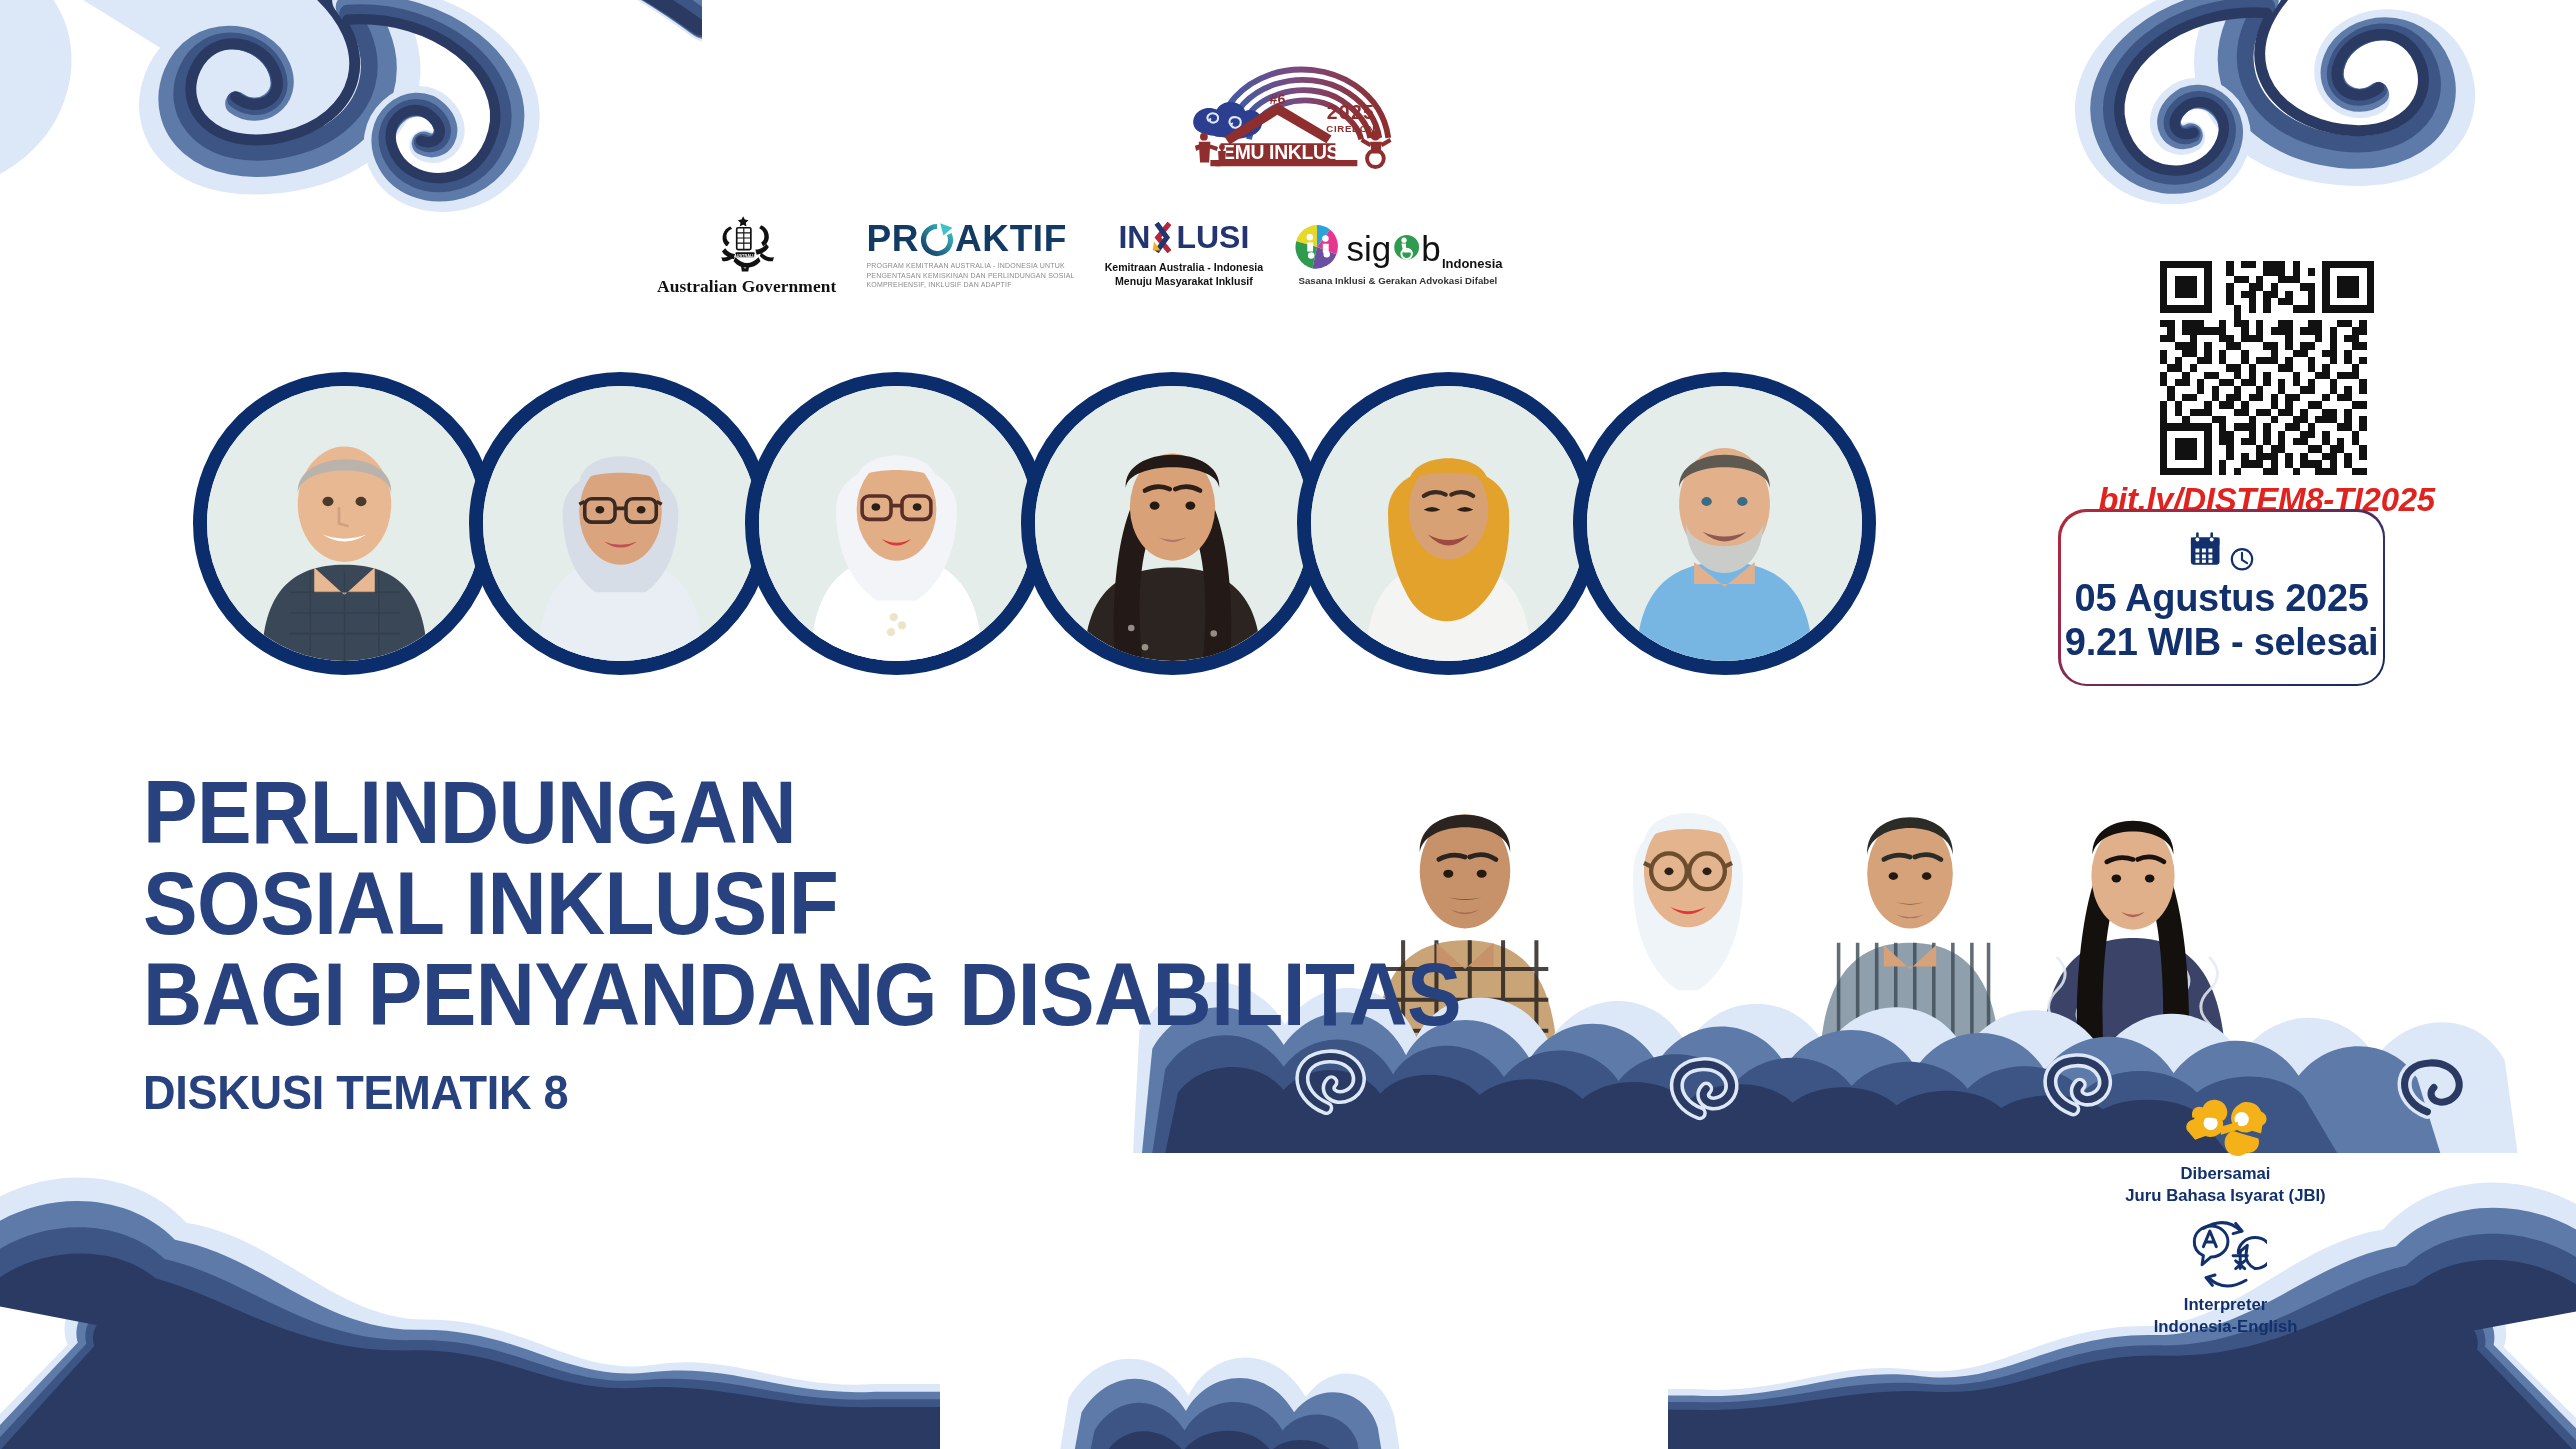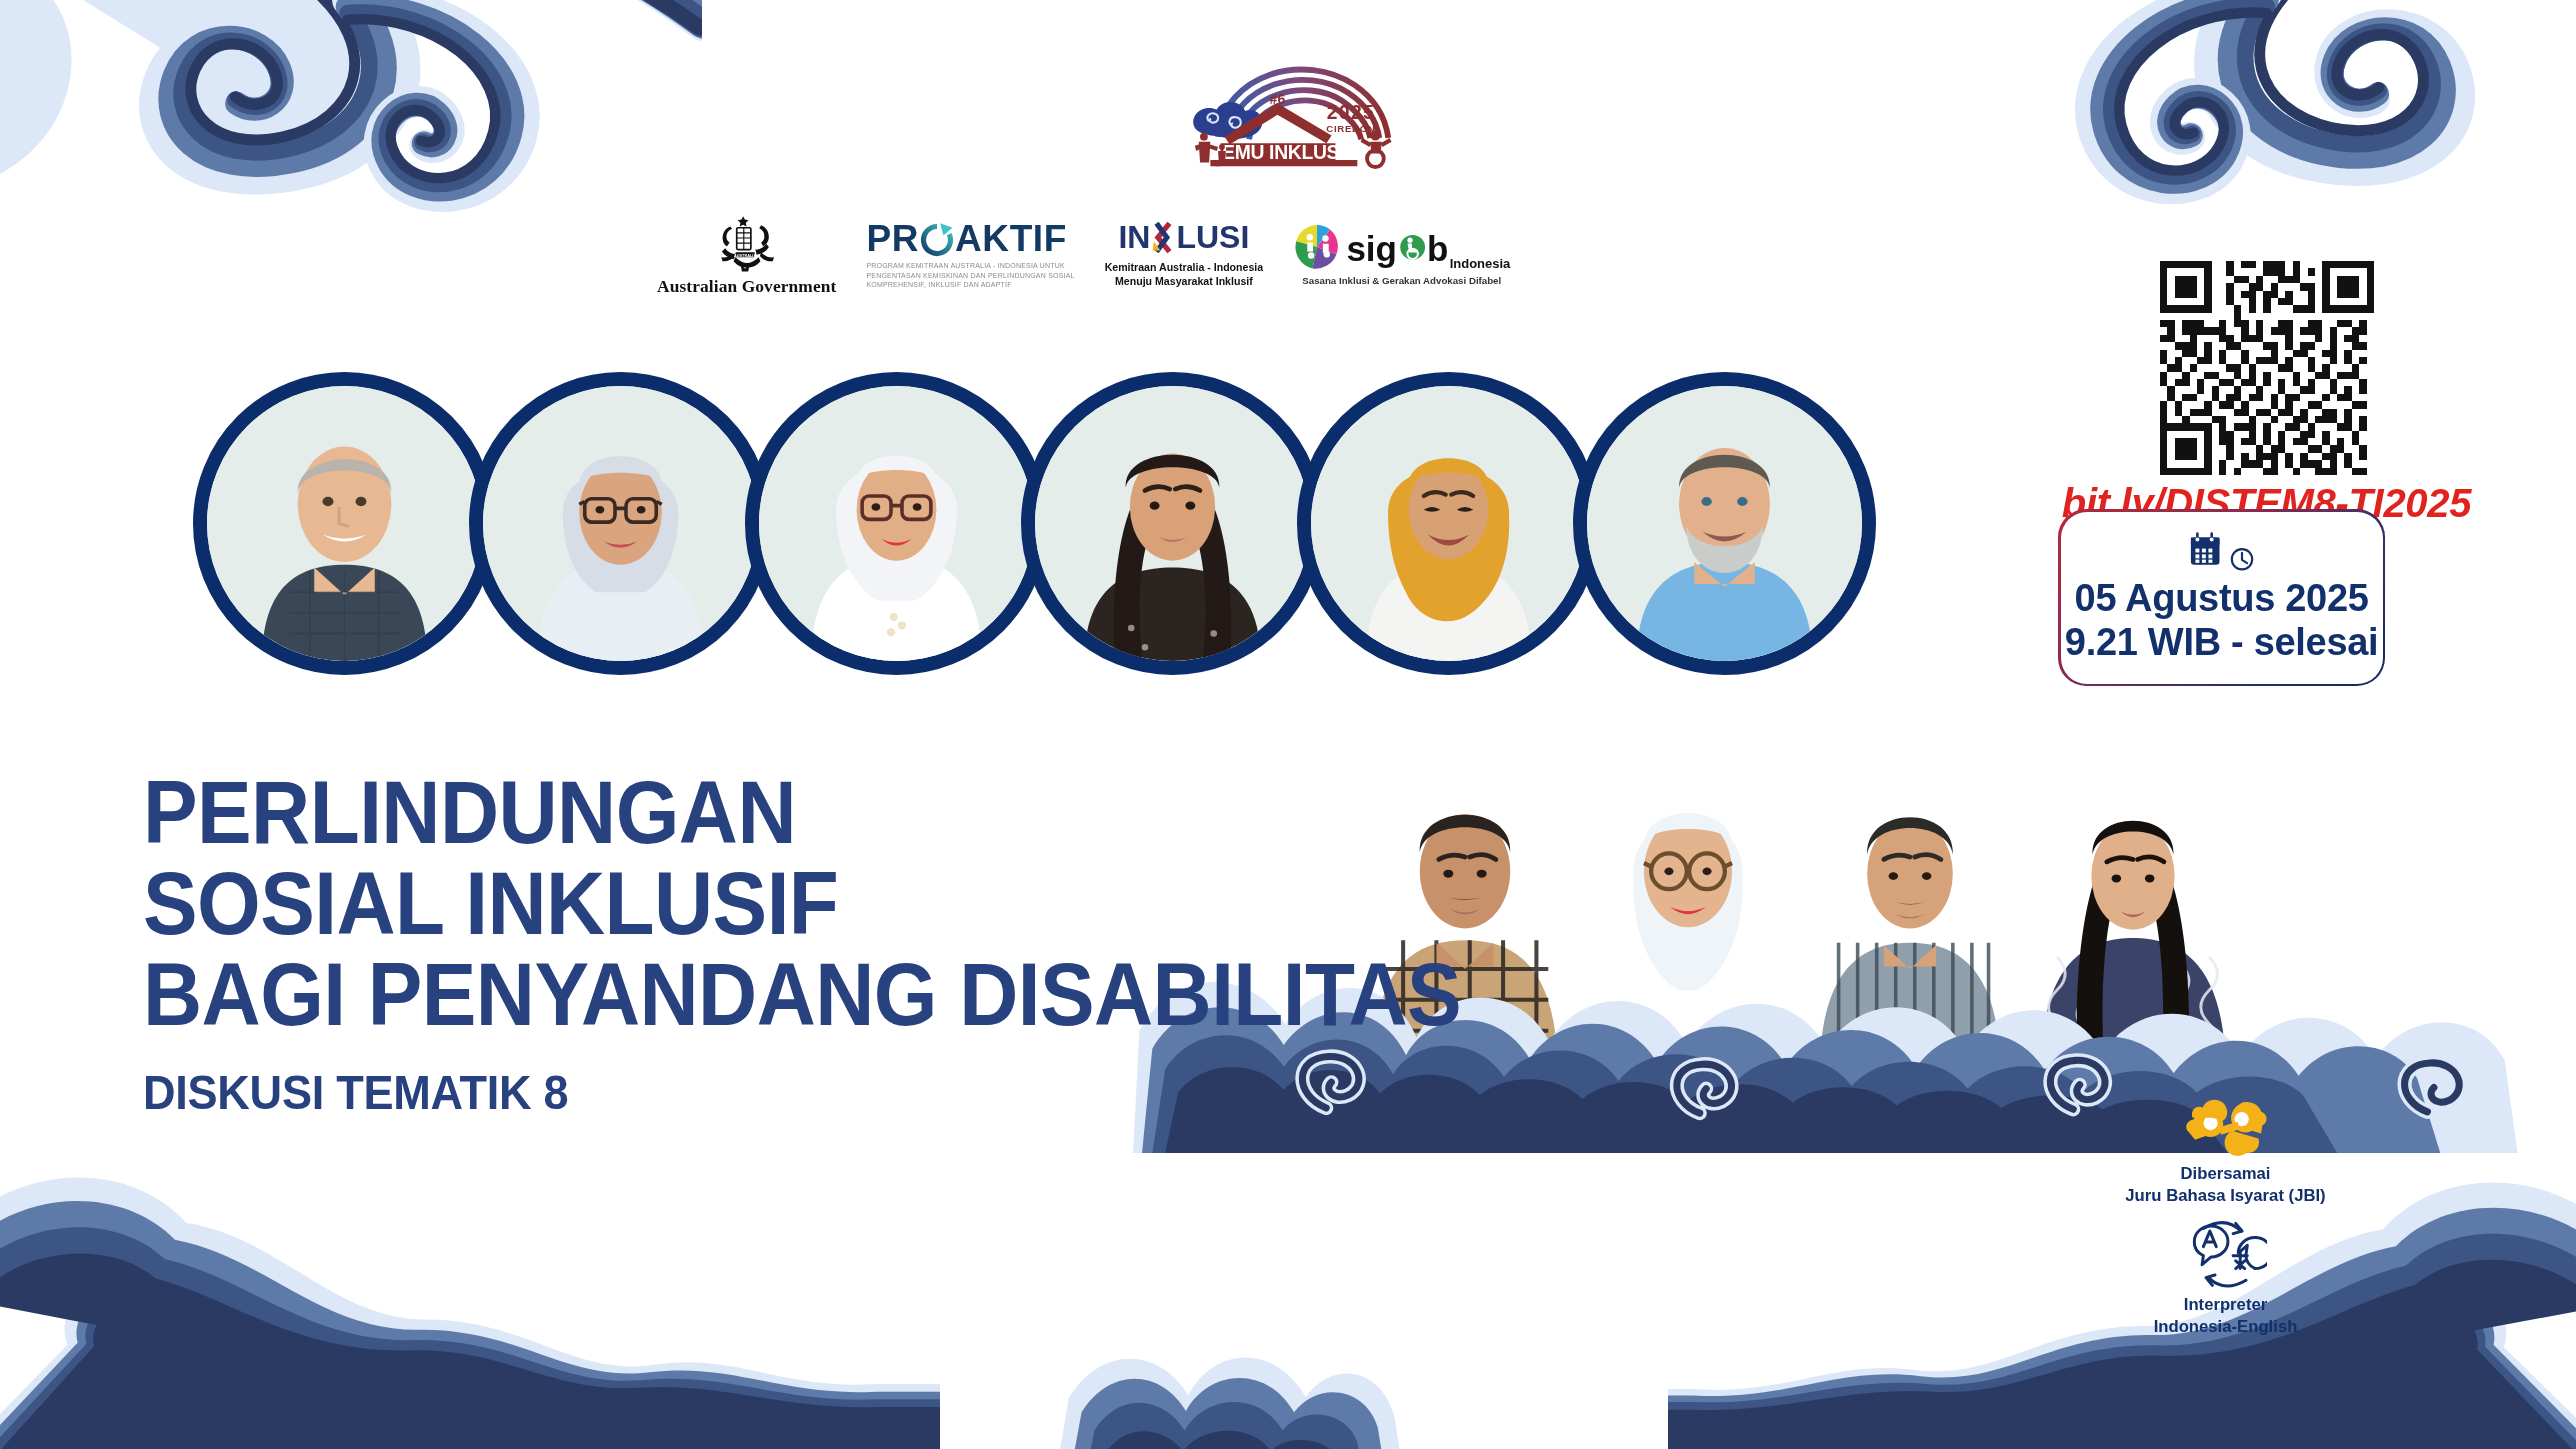--- a/index.html
+++ b/index.html
@@ -34,31 +34,31 @@
                  line-height:1;display:flex;align-items:center;}
   .proaktif-sub{font-size:7px;color:#8b8b8b;line-height:1.35;letter-spacing:0.2px;
                 white-space:pre-line;margin-top:3.2px;}
   .inklusi{display:flex;flex-direction:column;align-items:center;}
   .inklusi-word{font-size:32px;font-weight:800;color:#22356F;letter-spacing:0px;
                 line-height:1;display:flex;align-items:center;}
   .inklusi-sub{font-size:10.6px;font-weight:700;color:#111;line-height:1.25;
                text-align:center;white-space:pre-line;margin-top:8px;}
   .sigab{display:flex;flex-direction:column;align-items:center;}
   .sigab-top{display:flex;align-items:center;gap:5.2px;}
-  .sigab-word{font-size:35px;font-weight:700;color:#111;line-height:.95;
+  .sigab-word{font-size:35px;font-weight:400;color:#111;line-height:.95;
               display:flex;align-items:flex-end;}
   .sigab-ind{font-size:13px;font-weight:600;color:#111;line-height:1;
              align-self:flex-end;margin-left:-3.9px;margin-bottom:3.2px;}
   .sigab-sub{font-size:9.7px;font-weight:700;color:#333;margin-top:1.3px;}
 
   
   #qr-block{position:absolute;left:2125px;top:261px;width:283px;
             display:flex;flex-direction:column;align-items:center;}
   #qr-code{width:214px;height:214px;}
-  #qr-link{margin-top:6.4px;font-size:40px;font-weight:700;font-style:italic;
+  #qr-link{margin-top:6.4px;font-size:33px;font-weight:700;font-style:italic;
            color:#E0231F;letter-spacing:-0.3px;white-space:nowrap;}
 
   
   #date-box{position:absolute;left:2058px;top:509px;width:322px;height:172px;
             border-radius:28px;padding:2.6px;
             background:linear-gradient(140deg,#B32A3C 0%,#8E2A4F 35%,#2B2F6B 70%,#14295E 100%);}
   #date-inner{width:100%;height:100%;border-radius:26px;background:#fff;
               display:flex;flex-direction:column;align-items:center;
               justify-content:center;gap:1.3px;}
   #date-icons{display:flex;align-items:flex-end;gap:1.3px;margin-bottom:3.9px;}

